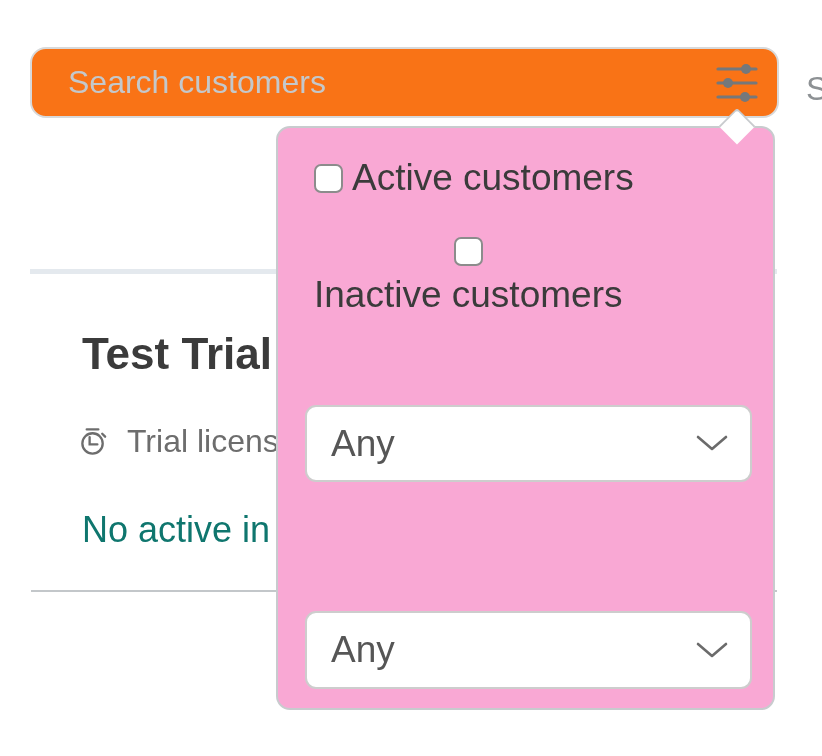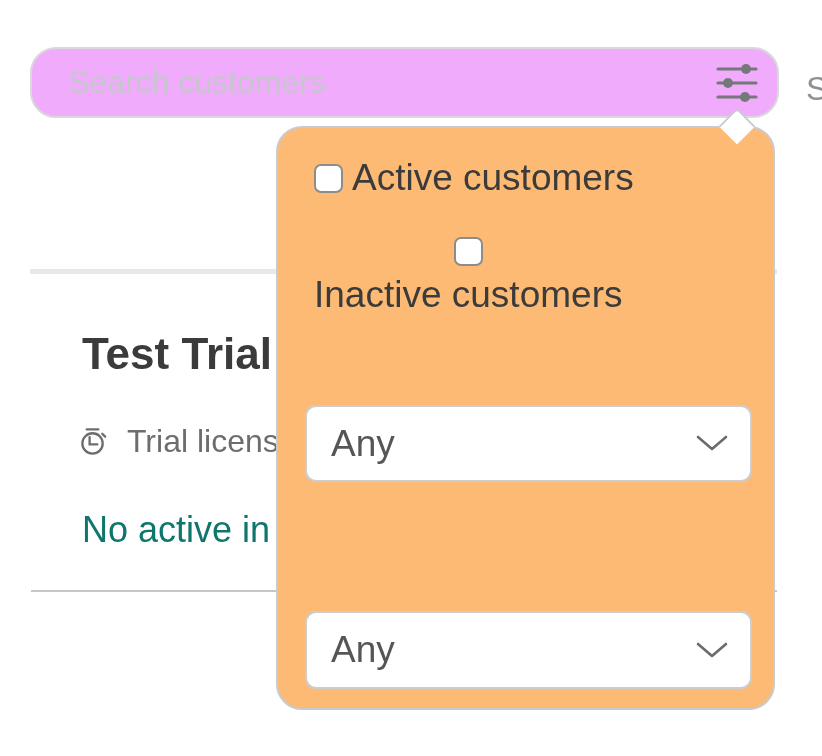--- a/index.html
+++ b/index.html
@@ -8,22 +8,22 @@
     position:relative;
     width:822px; height:756px;
     overflow:hidden;
     font-family:"Liberation Sans", sans-serif;
   }
 
   
   .search-bar {
     position:absolute; left:30px; top:47px;
     width:749px; height:71px;
-    border:2px solid #d8d9da; border-radius:26px;
-    background:#f0abfc; display:flex; align-items:center;
+    border:2px solid #d8d9da; border-radius:16px;
+    background:#f97316; display:flex; align-items:center;
     z-index:1;
   }
   .search-input {
     flex:1; height:100%;
     border:none; outline:none; background:transparent;
     font-family:"Liberation Sans", sans-serif;
     font-size:32px; color:#444;
     padding:0 70px 0 36px;
   }
   .search-input::placeholder { color:#c4c8cb; opacity:1; }
@@ -61,22 +61,22 @@
   }
   .divider-gray {
     position:absolute; left:31px; top:590px;
     width:746px; height:2px; background:#c3c7ca;
   }
 
   
   .popover {
     position:absolute; left:276px; top:126px;
     width:499px; height:584px;
-    background:#fdba74;
-    border:2px solid #c8cbce; border-radius:26px;
+    background:#f9a8d4;
+    border:2px solid #c8cbce; border-radius:14px;
     z-index:2;
   }
   .popover-caret {
     position:absolute; left:446px; top:-15px;
     width:26px; height:26px; background:#fff;
     border-top:2px solid #c8cbce; border-left:2px solid #c8cbce;
     border-top-left-radius:4px;
     transform:rotate(45deg);
   }
   .checkbox-row {

